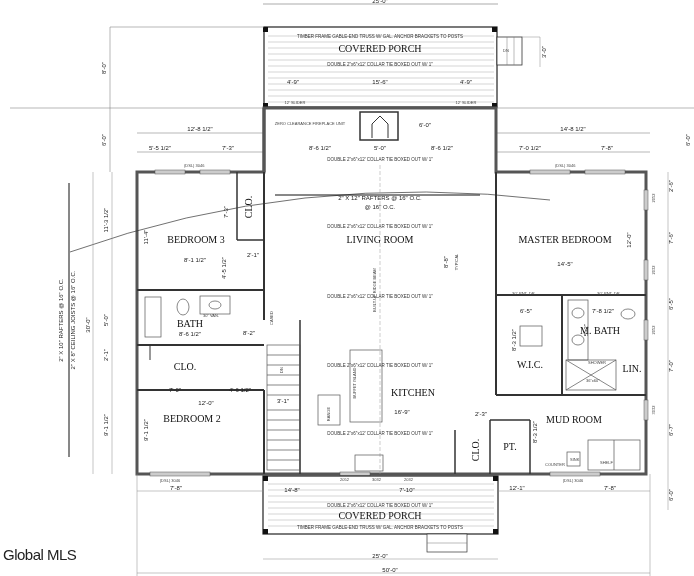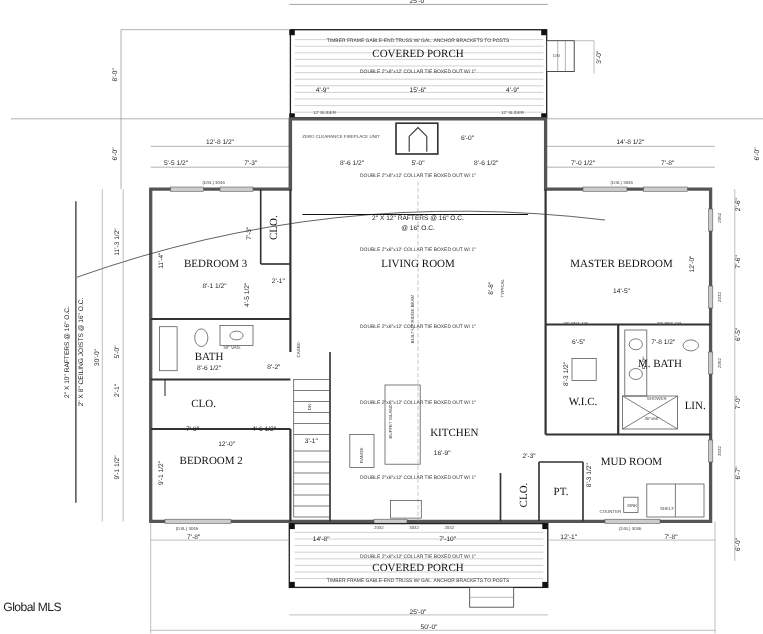--- a/index.html
+++ b/index.html
@@ -2,21 +2,21 @@
 <html><head>
 <meta charset="utf-8">
 <style>
   html,body{margin:0;padding:0;background:#fff;}
   body{width:694px;height:576px;position:relative;overflow:hidden;font-family:"Liberation Serif",serif;color:#111;}
   svg{position:absolute;left:0;top:0;}
   .room{font-family:"Liberation Serif",serif;font-size:10px;fill:#111;}
   .dim{font-family:"Liberation Sans",sans-serif;font-size:6px;fill:#222;}
   .note{font-family:"Liberation Sans",sans-serif;font-size:4.5px;fill:#333;}
   .tiny{font-family:"Liberation Sans",sans-serif;font-size:4px;fill:#444;}
-  .wm{position:absolute;left:3px;top:546px;font-family:"Liberation Sans",sans-serif;font-size:11px;color:#222;letter-spacing:-0.5px;}
+  .wm{position:absolute;left:3px;top:546px;font-family:"Liberation Sans",sans-serif;font-size:15px;color:#222;letter-spacing:-0.5px;}
 </style>
 </head>
 <body>
 
 <svg width="694" height="576" viewBox="0 0 694 576" xmlns="http://www.w3.org/2000/svg">
   <defs>
     <pattern id="hatch" width="4" height="4" patternUnits="userSpaceOnUse">
       <rect width="4" height="4" fill="#bbb"></rect>
     </pattern>
   </defs>

